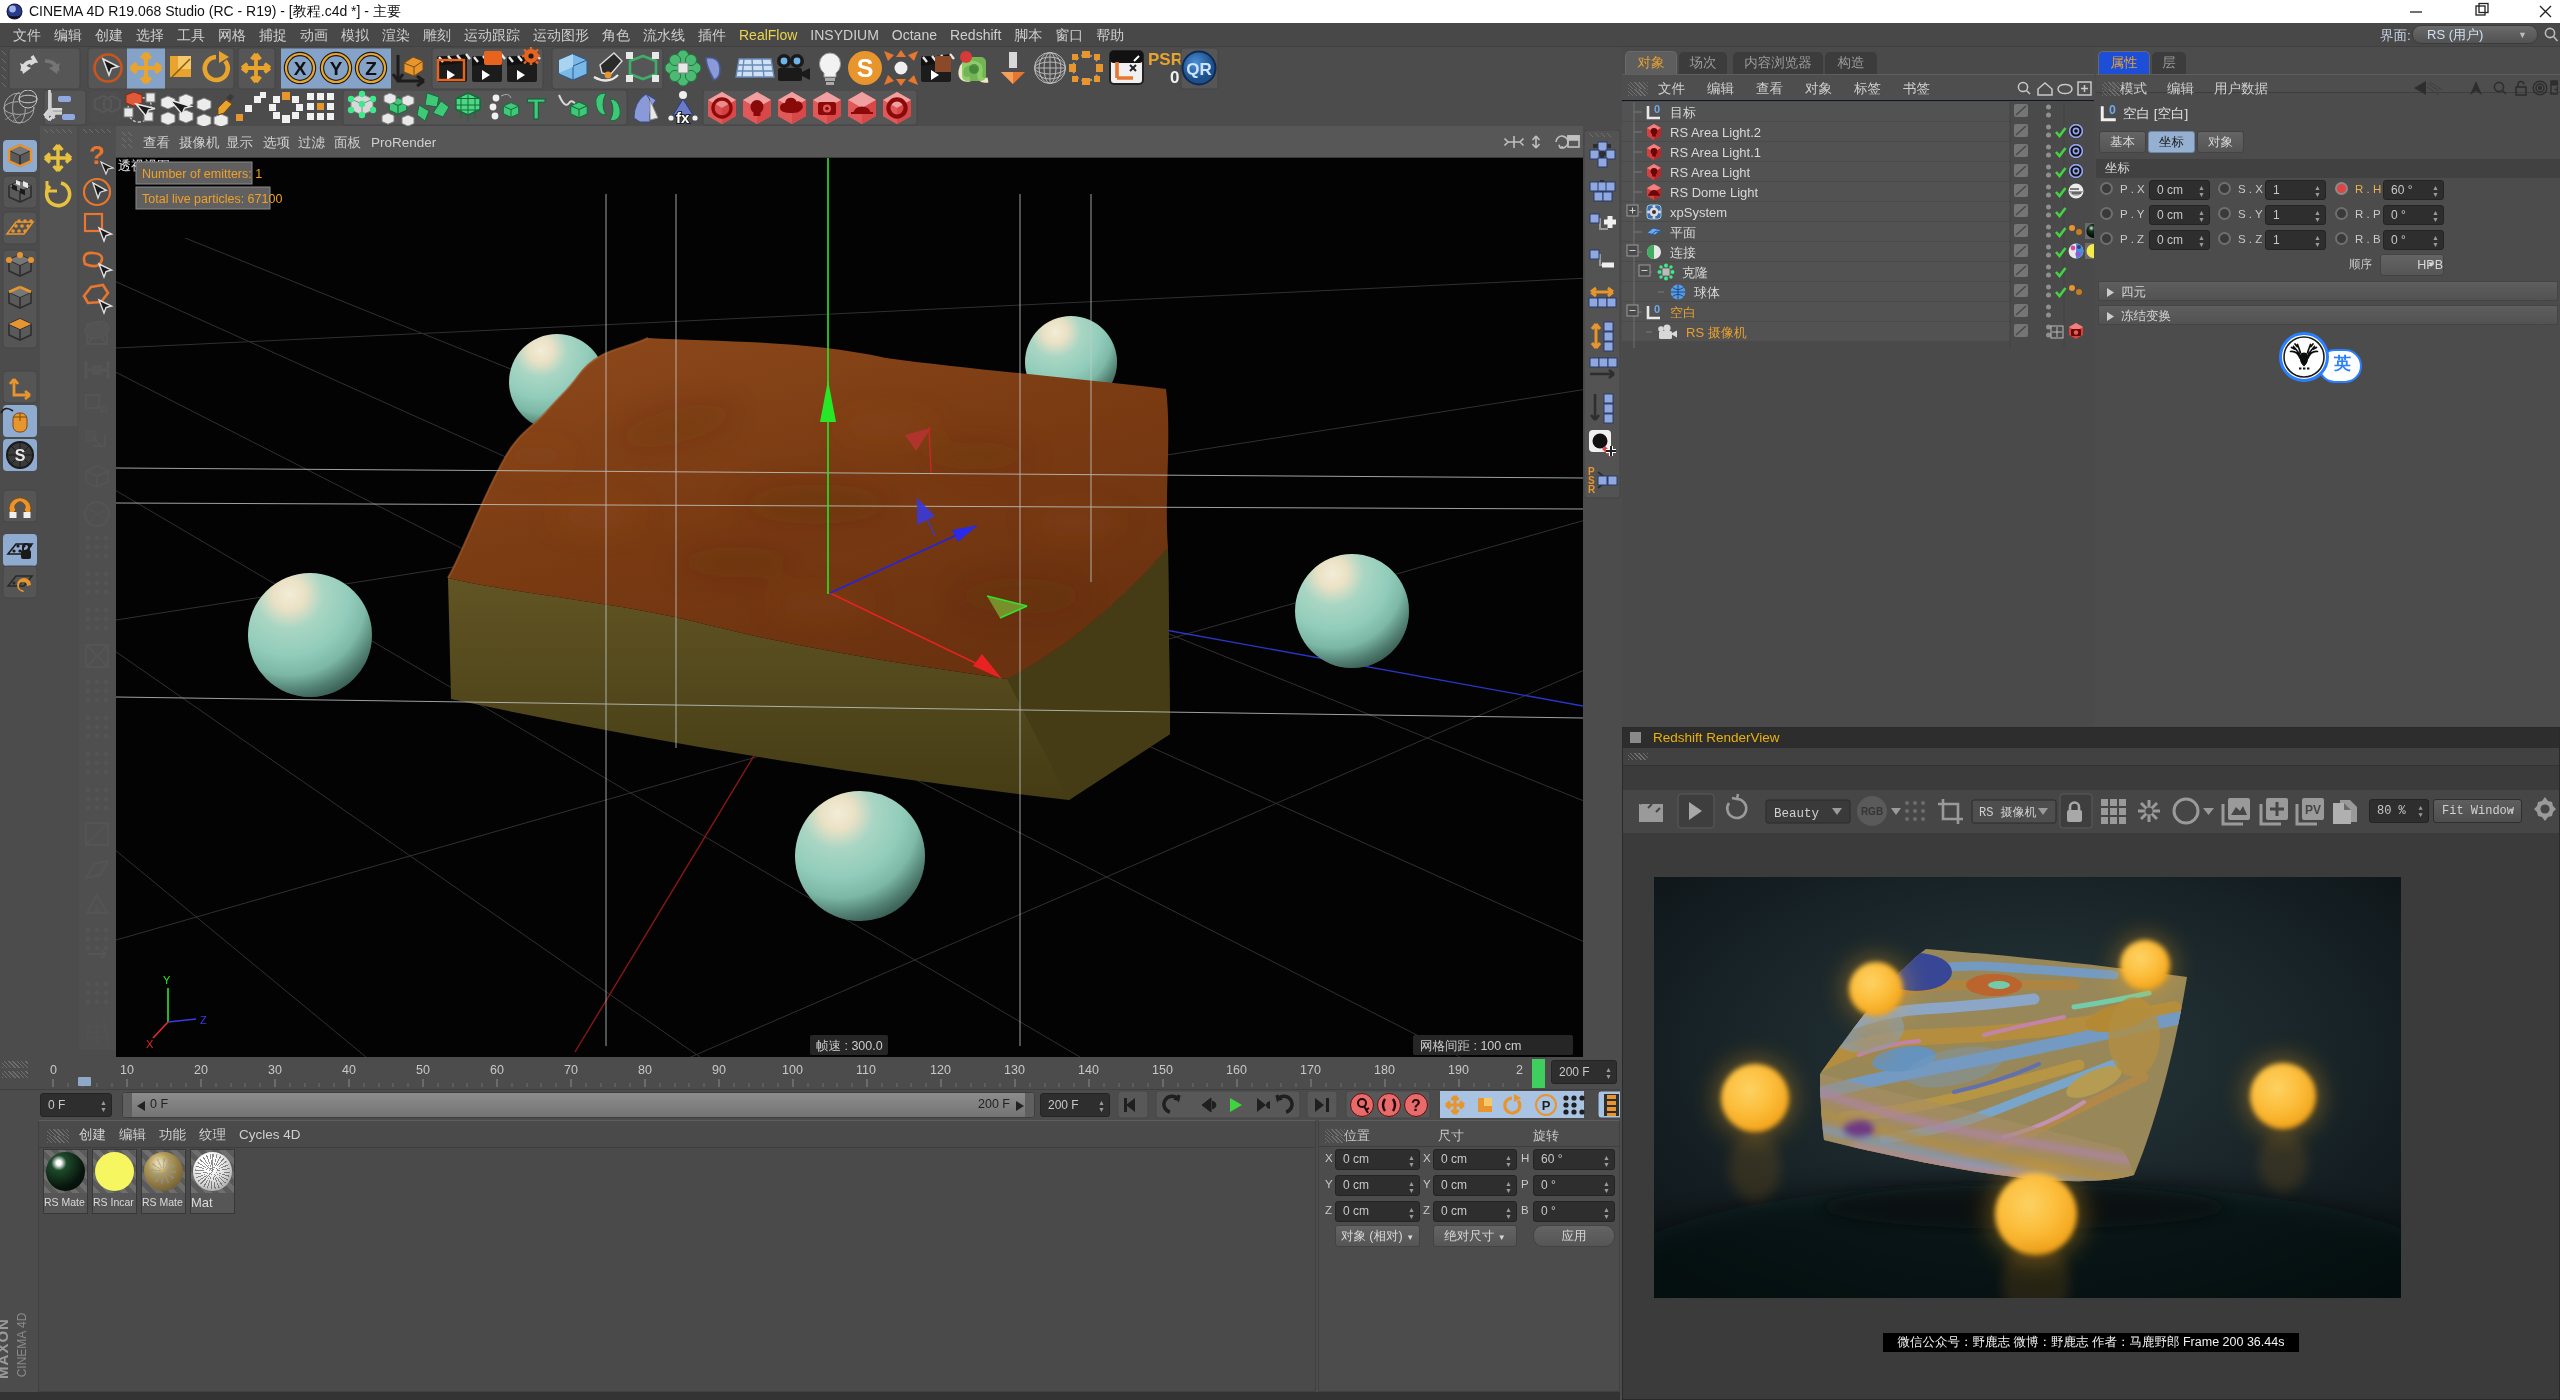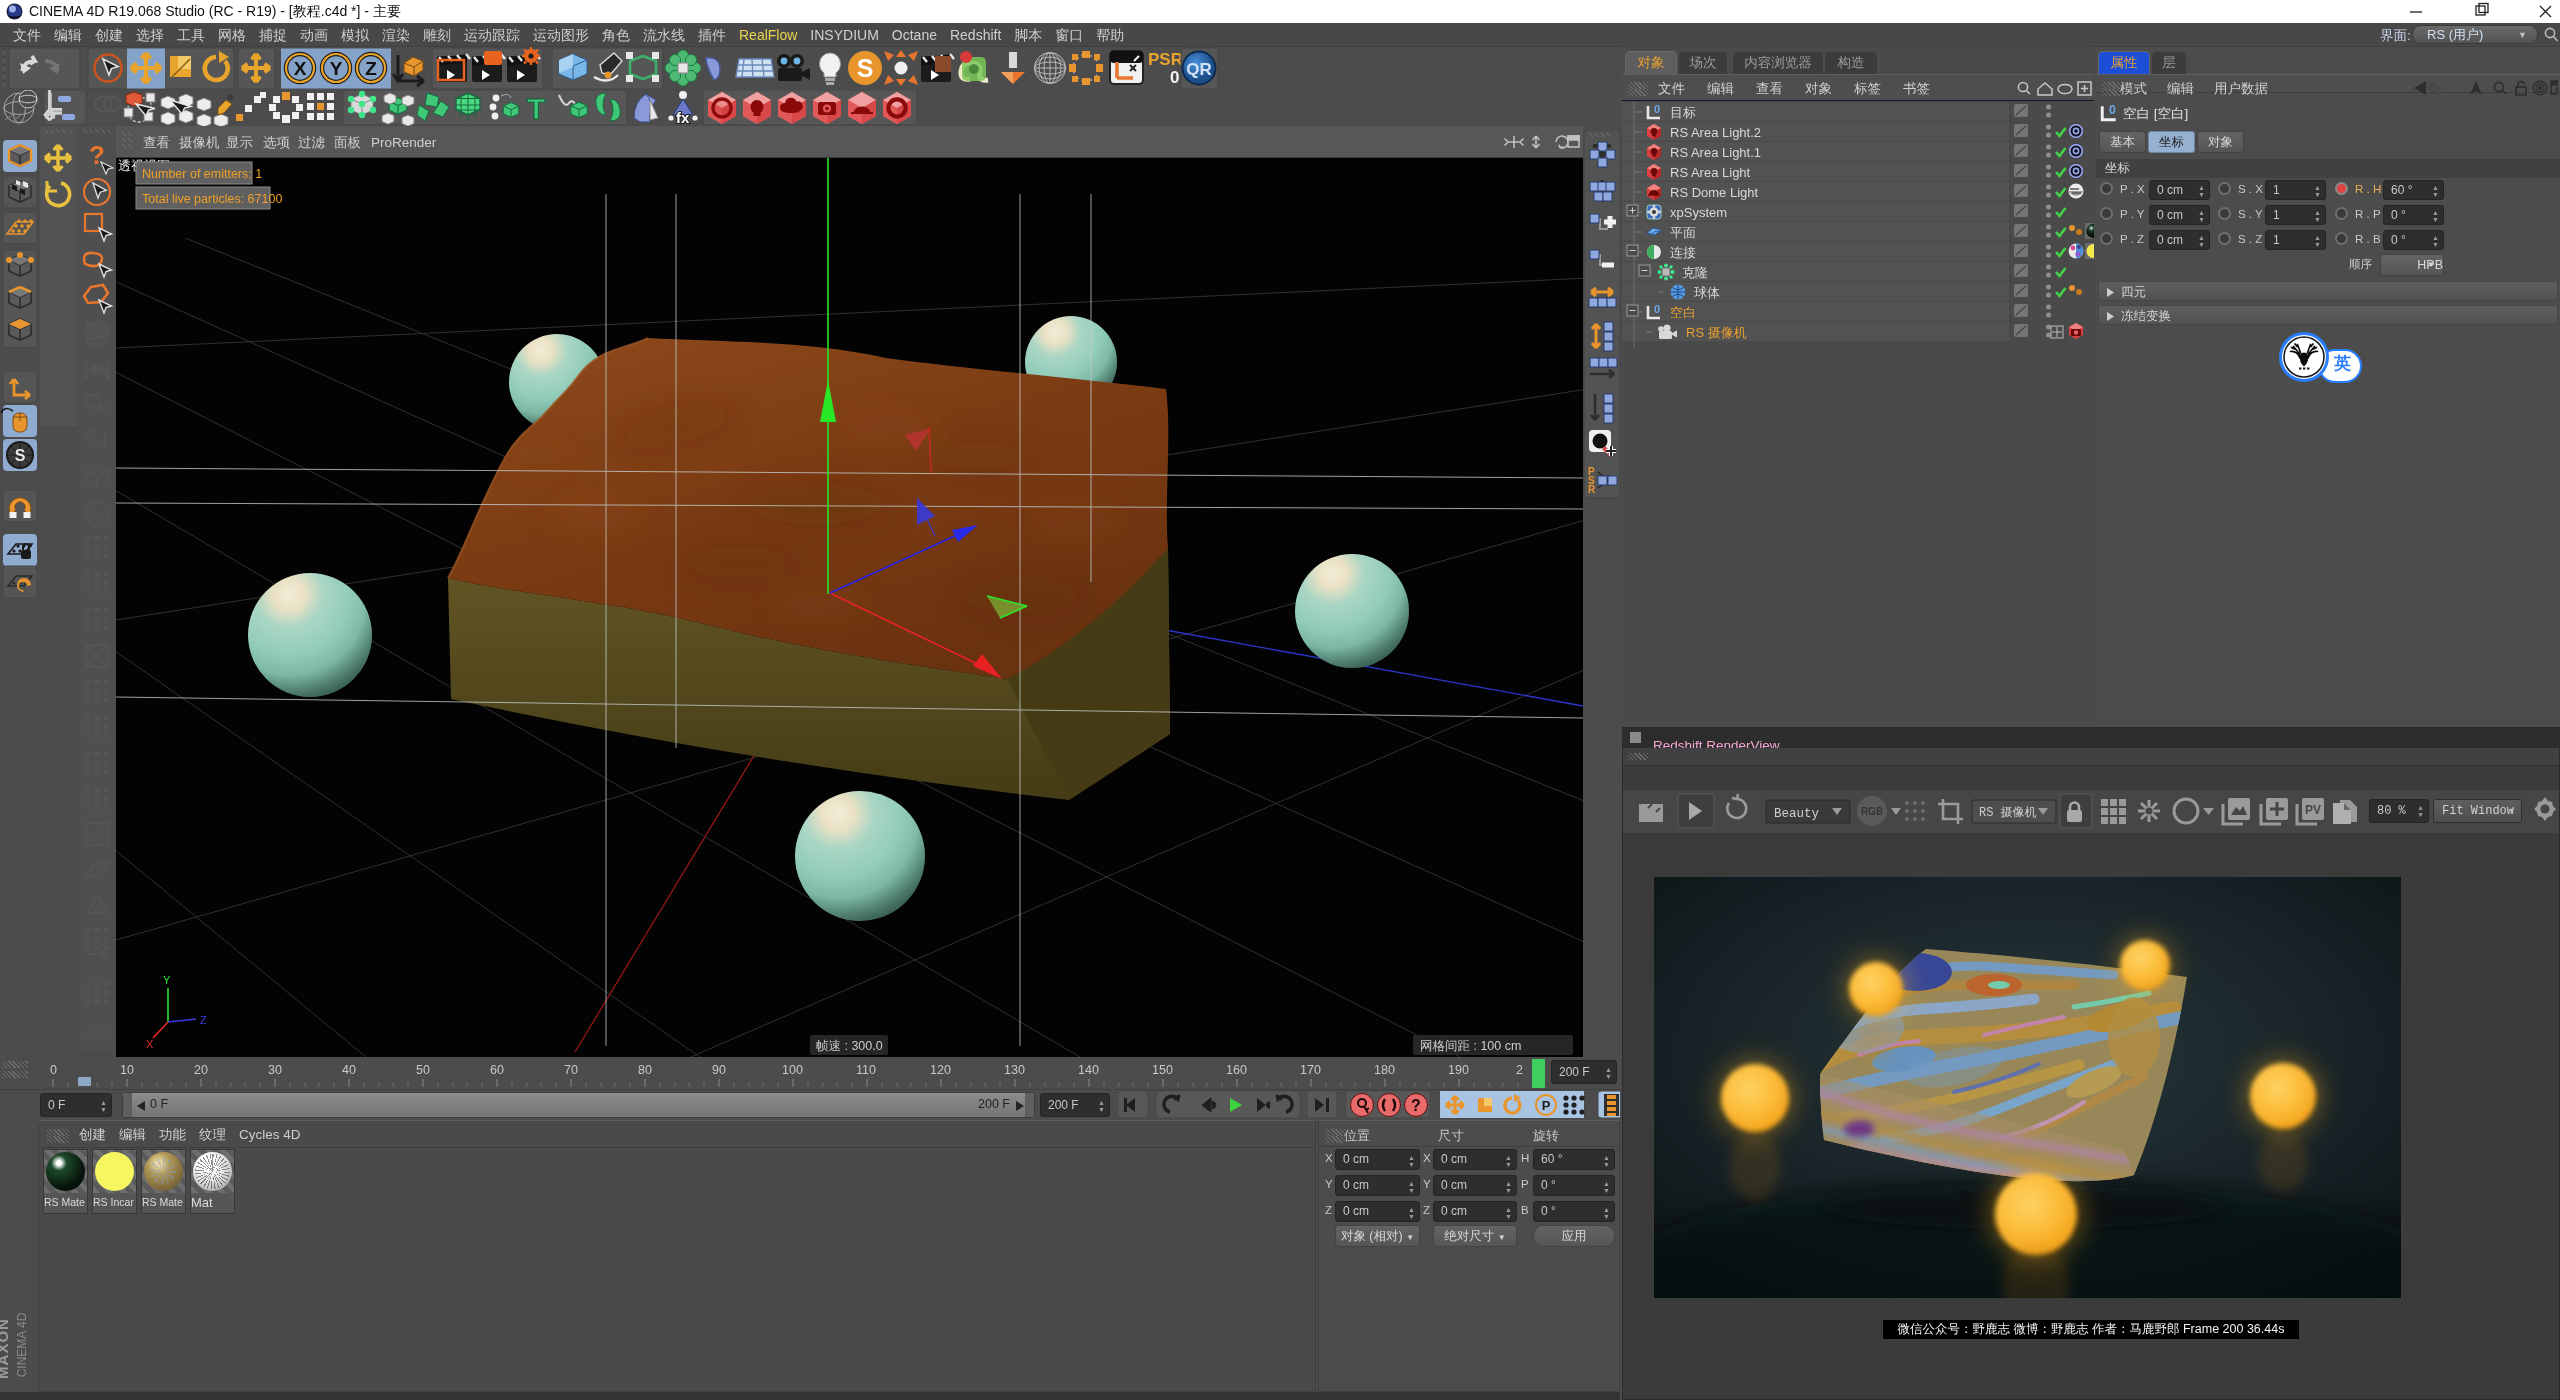--- a/index.html
+++ b/index.html
@@ -1436,21 +1436,21 @@
 <path d="M18 23 C16 18 12 16 8.5 16.5 M18 20.5 C16 16 13 13.5 11.5 11.5 M18.5 18 C17.5 14.5 16.5 12 15.5 9.5 M12.5 14 L9.5 12.5 M15 11.5 L13 9"></path>
 <path d="M26 23 C28 18 32 16 35.5 16.5 M26 20.5 C28 16 31 13.5 32.5 11.5 M25.5 18 C26.5 14.5 27.5 12 28.5 9.5 M31.5 14 L34.5 12.5 M29 11.5 L31 9"></path>
 </g>
 <path d="M22 17.5 C18.5 17.5 17.5 20.5 17.8 23.5 C18 26.5 19.5 29.5 22 31.5 C24.5 29.5 26 26.5 26.2 23.5 C26.5 20.5 25.5 17.5 22 17.5 Z" fill="#0d0d0d"></path>
 <path d="M17 33.5 h2.4 m1.6 0 h2.4 m1.6 0 h2.4" stroke="#111" stroke-width="1.8"></path>
 </svg>
 
 <div class="abs" style="left:1622px;top:727px;width:938px;height:673px;background:#3b3b3b;border:1px solid #2a2a2a">
 <div class="abs" style="left:0;top:0;width:936px;height:20px;background:#2d2d2d">
  <div class="abs" style="left:7px;top:4px;width:11px;height:11px;background:#8a8a8a"></div>
- <span class="abs" style="left:30px;top:10px;font-size:13.5px;color:#f9a8d4">Redshift RenderView</span>
+ <span class="abs" style="left:30px;top:2px;font-size:13.5px;color:#eab308">Redshift RenderView</span>
 </div>
 <div class="abs" style="left:0;top:20px;width:936px;height:18px;background:#414141;border-bottom:1px solid #333">
  <div class="hgrip" style="left:5px;top:5px;width:20px"></div>
 </div>
 <svg class="abs" style="left:0;top:62px" width="936" height="43" viewBox="0 0 936 43">
 <rect width="936" height="43" fill="#464646"></rect>
 <g fill="#9a9a9a" stroke="none">
 <g transform="translate(16,10)">
           <path d="M0 4 h24 v18 h-24z" fill="#9a9a9a"></path>
           <path d="M1 4 l4 -4 m4 8 l4 -4 m4 8 l4 -4 m4 8 l4 -4" stroke="#464646" stroke-width="2"></path>
@@ -1631,15 +1631,15 @@
           <circle cx="629" cy="219" r="39"></circle>
           <circle cx="382" cy="337" r="48"></circle>
 </g>
 <g filter="url(#b6)" opacity=".16" fill="#c87f12">
 <ellipse cx="101" cy="290" rx="26" ry="34"></ellipse>
 <ellipse cx="629" cy="285" rx="25" ry="30"></ellipse>
 <ellipse cx="382" cy="405" rx="34" ry="40"></ellipse>
 <ellipse cx="222" cy="165" rx="20" ry="22"></ellipse>
 </g>
 </svg>
-<div class="abs" style="left:260px;top:487px;width:416px;height:19px;background:#000;color:#f2f2f2;font-size:12.5px;line-height:19px;text-align:center;white-space:nowrap">微信公众号：野鹿志  微博：野鹿志  作者：马鹿野郎  Frame 200 36.44s</div>
+<div class="abs" style="left:260px;top:500px;width:416px;height:19px;background:#000;color:#f2f2f2;font-size:12.5px;line-height:19px;text-align:center;white-space:nowrap">微信公众号：野鹿志  微博：野鹿志  作者：马鹿野郎  Frame 200 36.44s</div>
 </div>
 </div>
 
 </body></html>

